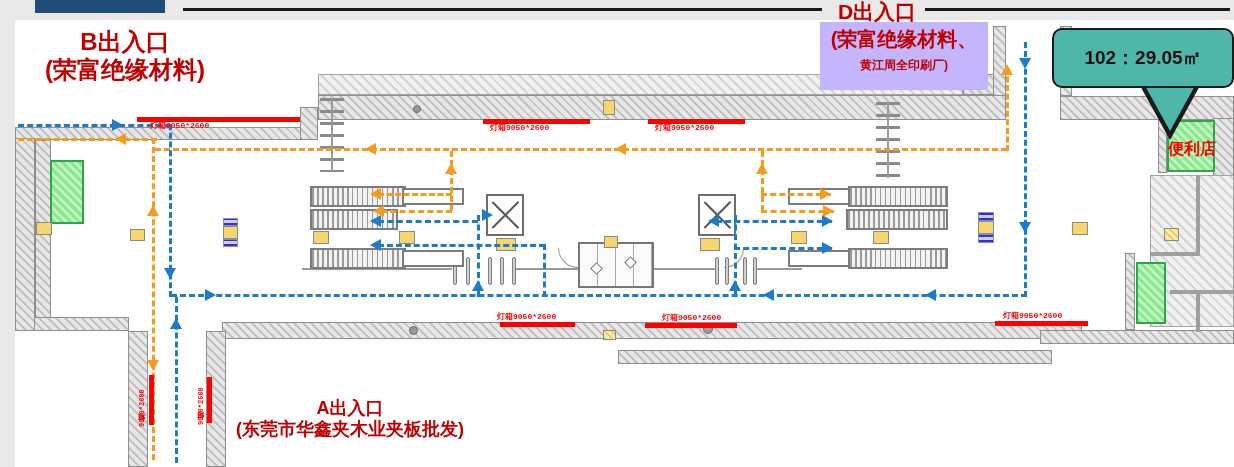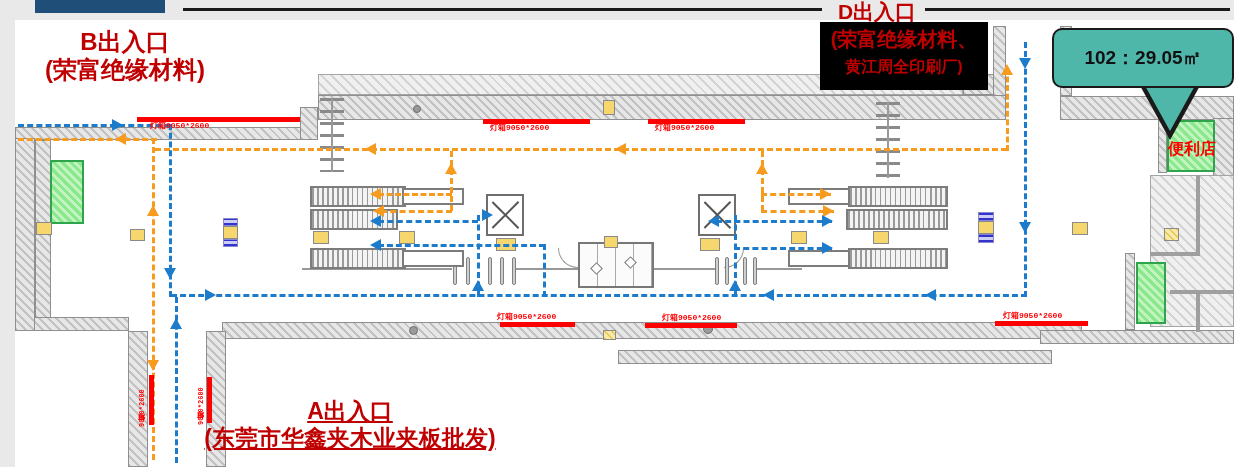--- a/index.html
+++ b/index.html
@@ -40,21 +40,21 @@
   .ah{position:absolute;width:0;height:0;border:6px solid transparent;}
   .ah-l{border-right:11px solid var(--c);border-left:0;}
   .ah-r{border-left:11px solid var(--c);border-right:0;}
   .ah-u{border-bottom:11px solid var(--c);border-top:0;}
   .ah-d{border-top:11px solid var(--c);border-bottom:0;}
   
   .redbar{background:var(--marker-red);}
   .mtext{position:absolute;color:var(--marker-red);font-size:8px;font-weight:bold;white-space:nowrap;line-height:1;font-family:Liberation Mono, monospace;}
   .mtext-v{writing-mode:vertical-rl;transform:rotate(180deg);font-size:7px;}
   .lab{position:absolute;color:var(--label-red);font-weight:bold;text-align:center;line-height:1.18;}
-  .graybg{background:#000000;}
+  .graybg{background:#c4b5fd;}
   .callout-box{background:var(--callout);border:2.5px solid #1a1a1a;border-radius:10px;
                display:flex;align-items:center;justify-content:center;color:#111;font-weight:bold;}
   .tri{width:0;height:0;}
 </style>
 </head>
 <body>
 
 <div class="page">
 
   <div class="abs" style="left:35px;top:0;width:130px;height:13px;background:var(--accent);"></div>
@@ -237,24 +237,24 @@
   <div class="mtext mtext-v" style="left:198px;top:377px;height:48px;">灯箱9050*2600</div>
 
   <div class="lab" style="left:18px;top:28px;width:214px;font-size:24px;">
     <div>B出入口</div>
     <div>(荣富绝缘材料)</div>
   </div>
 
   <div class="lab" style="left:822px;top:0px;width:110px;font-size:21px;">D出入口</div>
   <div class="abs graybg" style="left:820px;top:22px;width:168px;height:68px;">
     <div class="lab" style="left:0;top:6px;width:168px;font-size:20px;">(荣富绝缘材料、</div>
-    <div class="lab" style="left:0;top:36px;width:168px;font-size:16px;">黄江周全印刷厂)</div>
-  </div>
-
-  <div class="lab" style="left:185px;top:398px;width:330px;font-size:23px;text-decoration:underline;">
+    <div class="lab" style="left:0;top:36px;width:168px;font-size:12px;">黄江周全印刷厂)</div>
+  </div>
+
+  <div class="lab" style="left:185px;top:398px;width:330px;font-size:18px;">
     <div>A出入口</div>
     <div>(东莞市华鑫夹木业夹板批发)</div>
   </div>
 
   <div class="abs tri" style="left:1138px;top:82px;border-left:32px solid transparent;border-right:32px solid transparent;border-top:58px solid #1a1a1a;"></div>
   <div class="abs tri" style="left:1143px;top:82px;border-left:27px solid transparent;border-right:27px solid transparent;border-top:49px solid var(--callout);"></div>
   <div class="abs callout-box" style="left:1052px;top:28px;width:178px;height:56px;font-size:19px;">
     <span>102：29.05㎡</span>
   </div>
 

